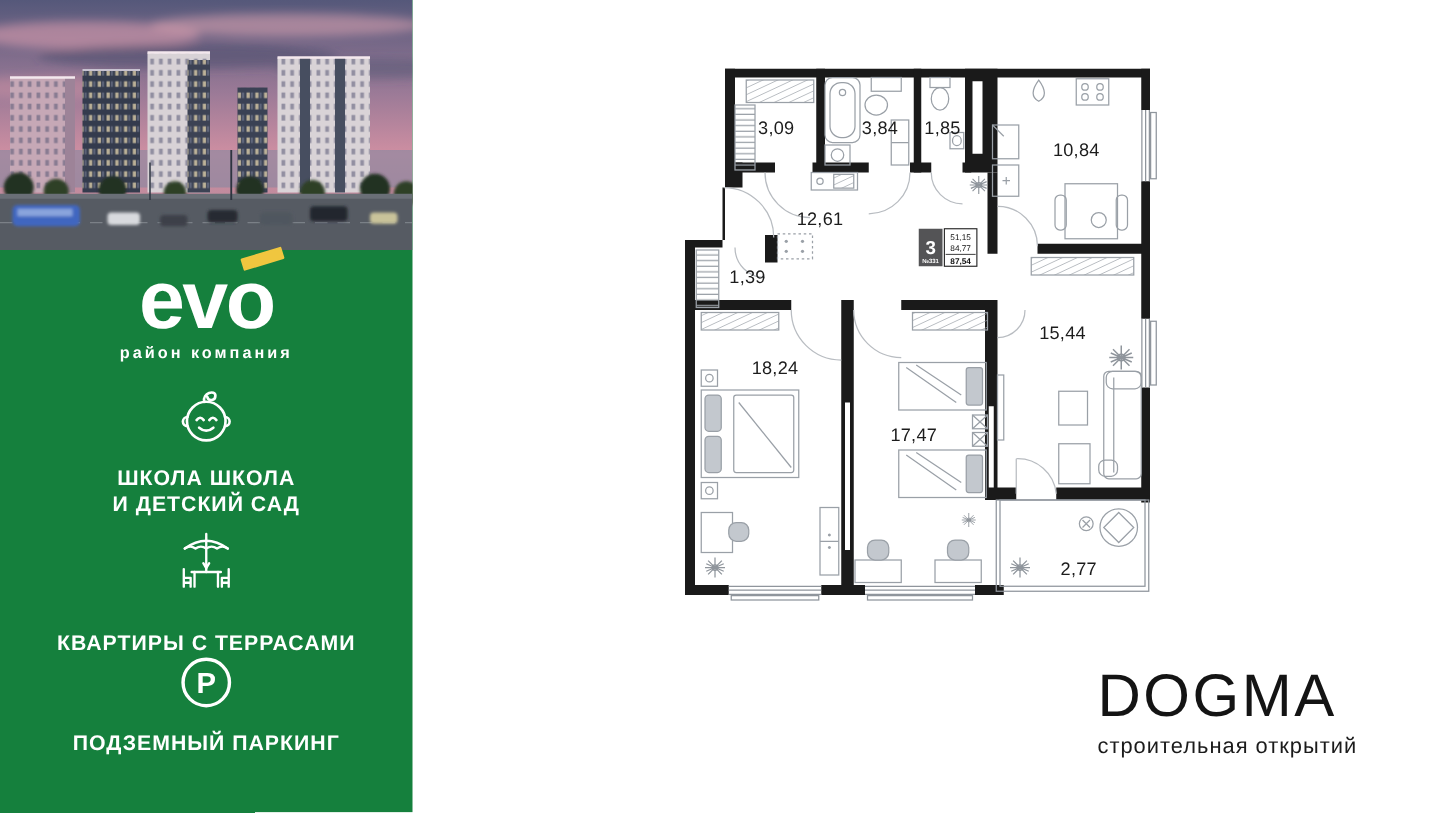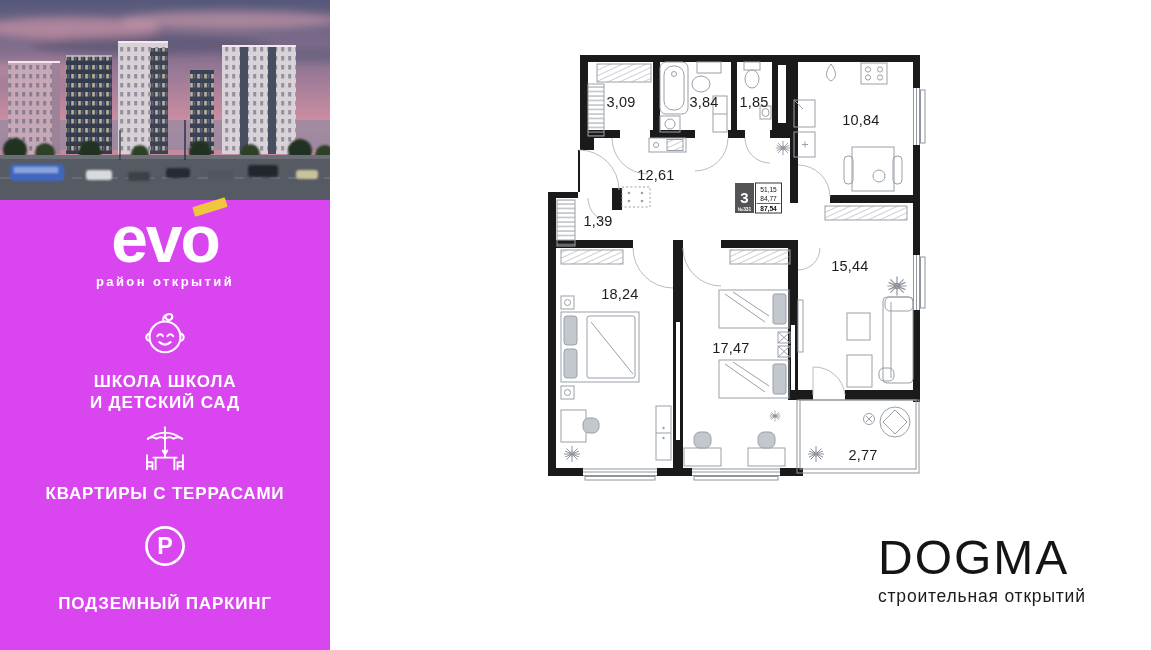--- a/index.html
+++ b/index.html
@@ -1,38 +1,38 @@
 <!DOCTYPE html>
 <html><head>
 <meta charset="utf-8">
 <style>
   html,body{margin:0;padding:0;background:#fff;}
   body{width:1151px;height:650px;font-family:"Liberation Sans",sans-serif;}
   .stage{position:relative;width:1151px;height:650px;background:#fff;overflow:hidden;}
 
   
-  .sidebar{position:absolute;left:0;top:0;width:330px;height:650px;background:#d946ef;}
+  .sidebar{position:absolute;left:0;top:0;width:330px;height:650px;background:#15803d;}
   .photo{position:absolute;left:0;top:0;width:330px;height:200px;overflow:hidden;}
   .photo svg{display:block;width:330px;height:200px;}
 
   .evo{position:absolute;top:206px;left:0;width:330px;text-align:center;color:#fff;}
   .evo-wordwrap{position:relative;display:inline-block;line-height:1;}
   .evo-word{font-size:66px;font-weight:700;letter-spacing:-2px;color:#fff;}
   .evo-accent{position:absolute;right:-8px;top:-4px;width:34px;height:10px;background:#f0c63f;
               transform:rotate(-17deg);border-radius:1px;}
   .evo-tagline{font-size:13px;font-weight:700;letter-spacing:2.4px;margin-top:2px;}
 
   .feature{position:absolute;left:0;width:330px;text-align:center;color:#fff;}
   .feature .icon{display:inline-block;height:52px;}
   .feature .icon svg{height:52px;display:block;}
   .feature .label{margin-top:10px;font-size:17px;font-weight:700;letter-spacing:.8px;
                   line-height:1.22;white-space:pre-line;}
   .f1{top:306px;} .f2{top:424px;} .f3{top:524px;}
   .f2 .icon svg{height:50px;} .f3 .icon{height:44px;} .f3 .icon svg{height:44px;}
-  .f2 .label{margin-top:4px;} .f3 .label{margin-top:22px;}
+  .f2 .label{margin-top:24px;} .f3 .label{margin-top:12px;}
 
   
   .plan{position:absolute;left:545px;top:50px;width:395px;height:440px;}
   .wall{fill:#1a1a1a;}
   .slot{fill:#ffffff;}
   .furn{fill:none;stroke:#9aa0a7;stroke-width:1;}
   .furnF{fill:#c3c8ce;stroke:#9aa0a7;stroke-width:1;}
   .door{fill:none;stroke:#b8bcc1;stroke-width:1;}
   .win{stroke:#8f959c;stroke-width:1;fill:none;}
   .hatchrect{fill:url(#hatch);stroke:#9aa0a7;stroke-width:1;}
@@ -141,21 +141,21 @@
         <line x1="185" y1="120" x2="185" y2="160" stroke="#2e3440" stroke-width="1.5"></line>
         <line x1="120" y1="130" x2="120" y2="160" stroke="#2e3440" stroke-width="1.2"></line>
       </svg>
     </div>
 
     <div class="evo">
       <div class="evo-wordwrap">
         <span class="evo-word">evo</span>
         <span class="evo-accent"></span>
       </div>
-      <div class="evo-tagline">район открытий</div>
+      <div class="evo-tagline">район компания</div>
     </div>
 
     <div class="feature f1">
       <span class="icon">
         <svg viewBox="0 0 64 64" fill="none" stroke="#ffffff" stroke-width="2.6" stroke-linecap="round">
           <circle cx="32" cy="38" r="19"></circle>
           <path d="M30 19 C 28 10, 41 7, 41 13 C 41 18, 34 19, 33 14"></path>
           <path d="M13.5 34 a4.5 4.5 0 0 0 0 9"></path>
           <path d="M50.5 34 a4.5 4.5 0 0 1 0 9"></path>
           <path d="M22.5 37 q 3.5 -4.5 7 0"></path>

